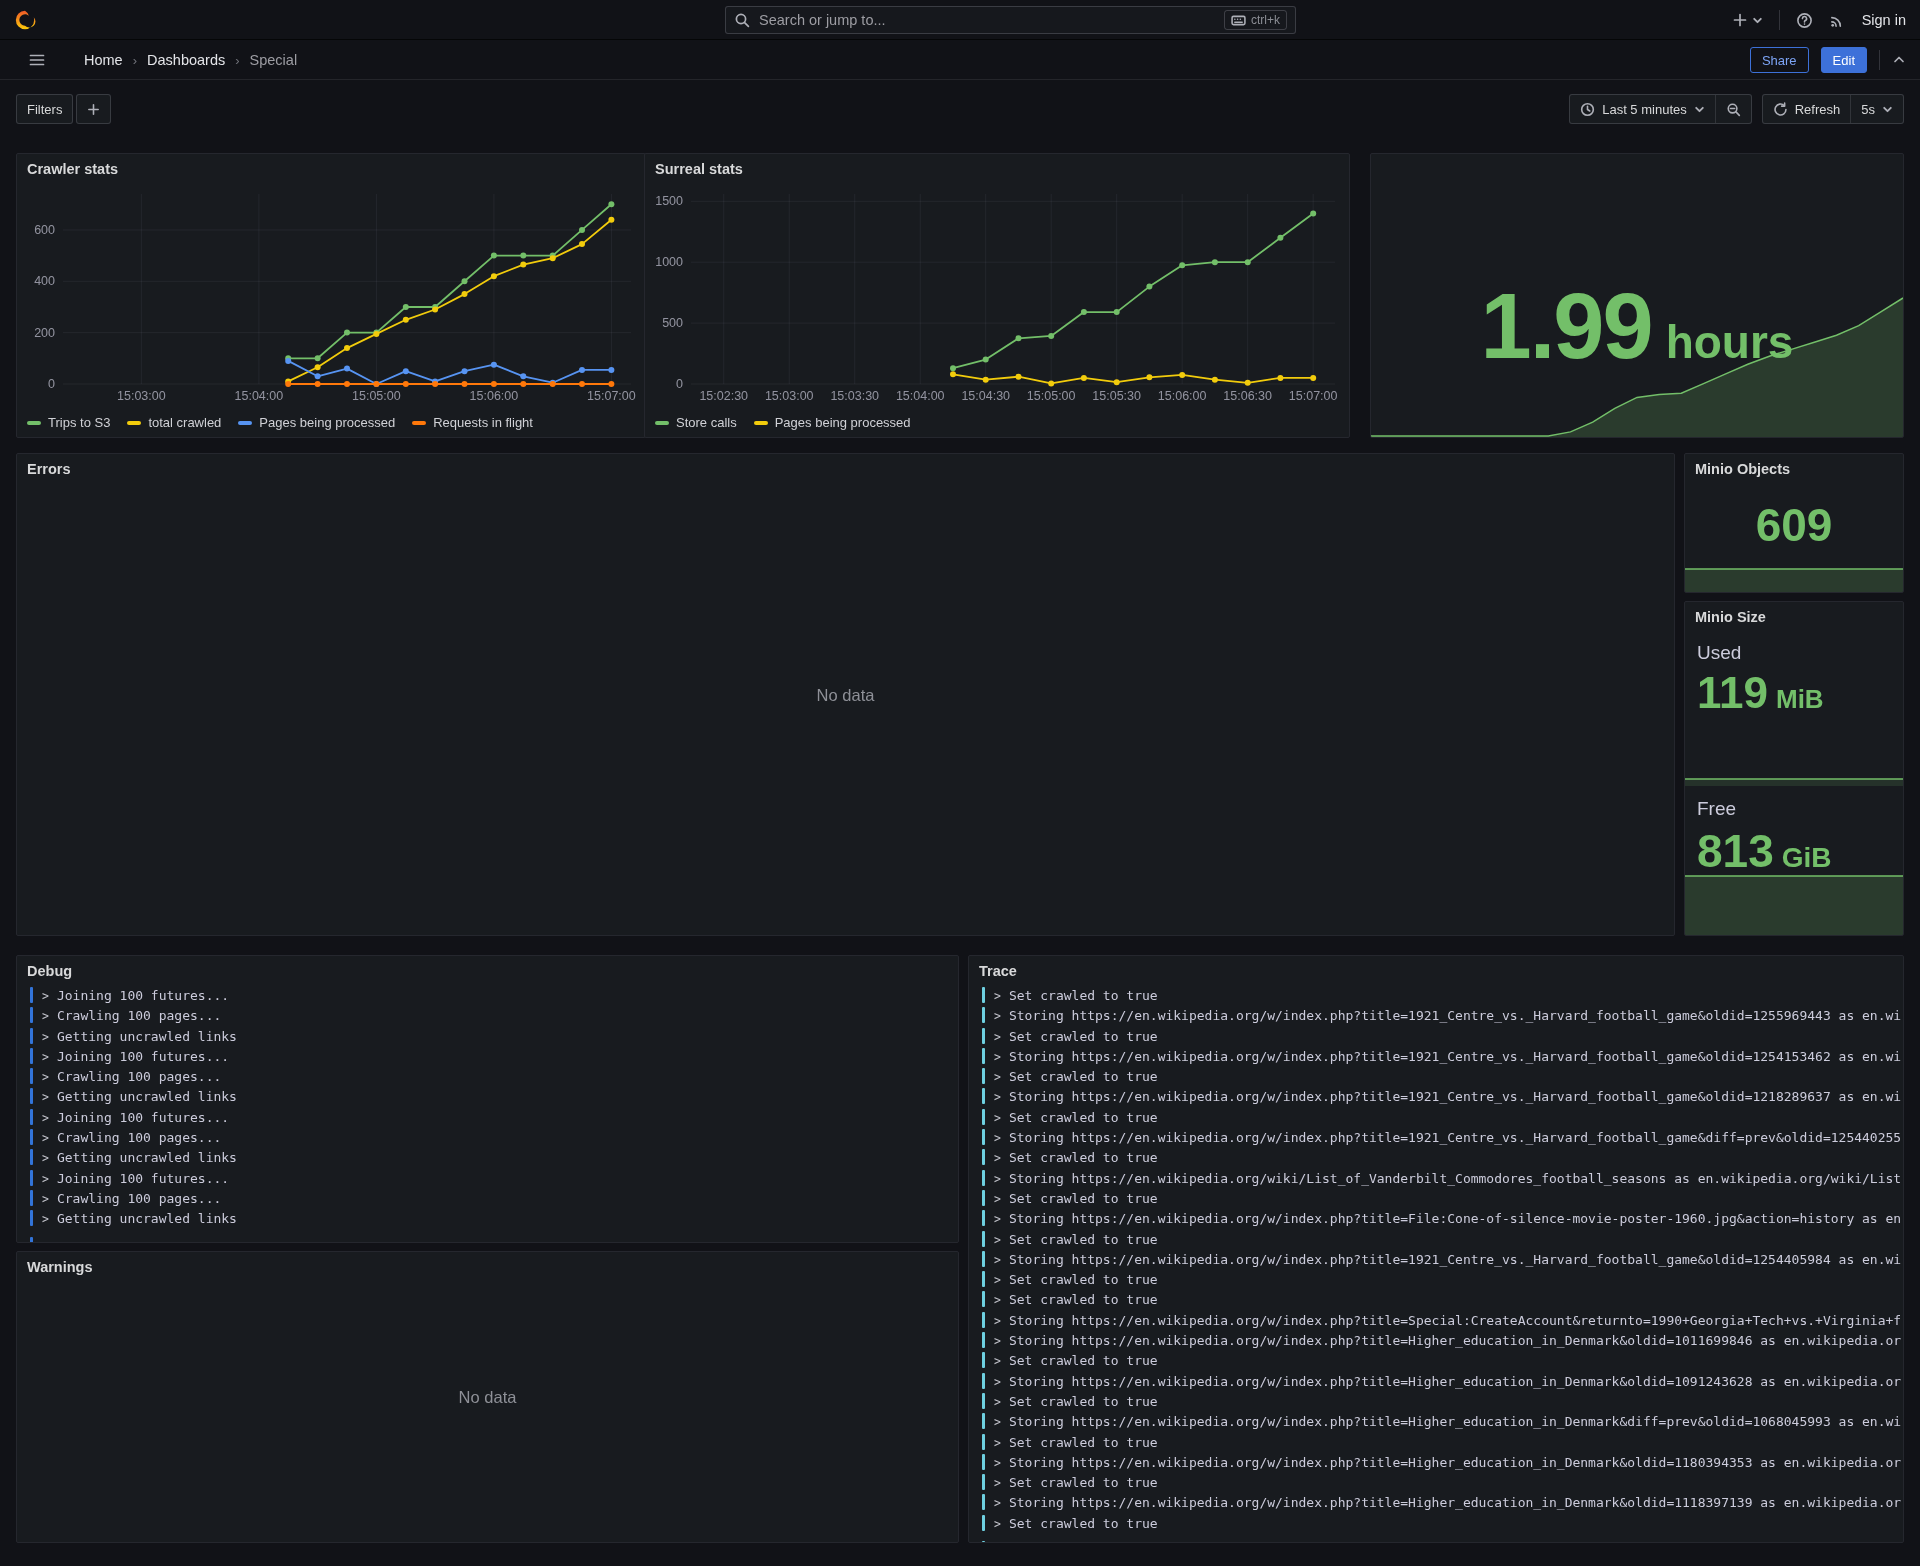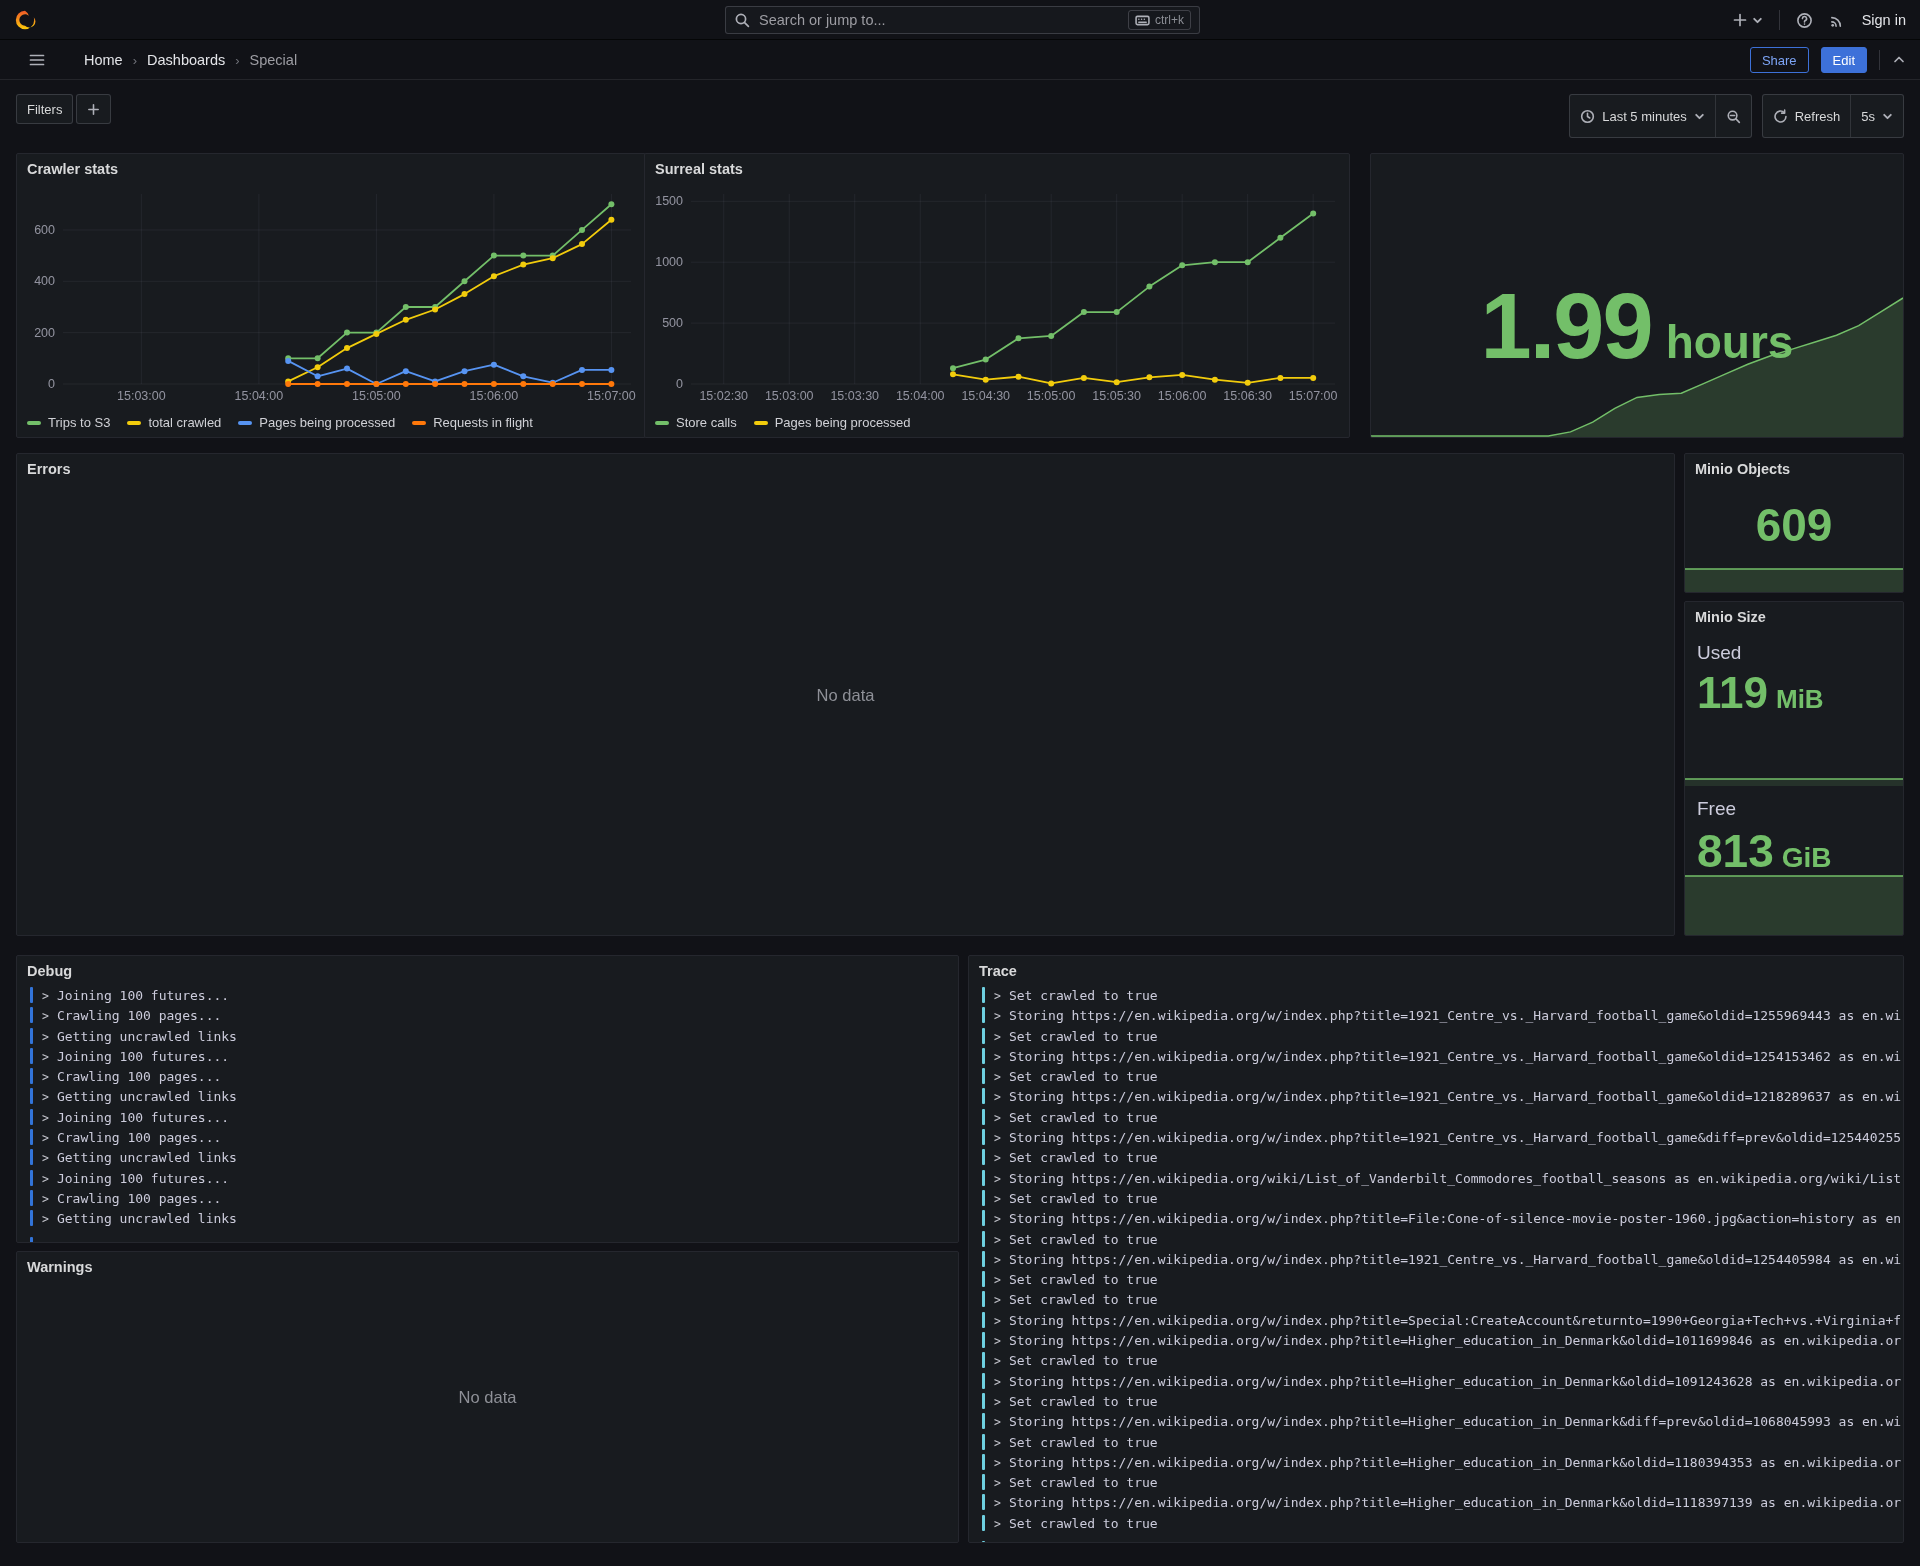--- a/index.html
+++ b/index.html
@@ -13,21 +13,21 @@
     border-bottom:1px solid #050607; }
   .navbar2 { position:absolute; left:0; top:40px; width:1920px; height:40px; background:#111217;
     border-bottom:1px solid rgba(204,204,220,0.10); }
   .controls-row { position:absolute; left:0; top:80px; width:1920px; height:52px; }
 
   .icon { display:inline-flex; align-items:center; justify-content:center; }
   .icon svg { display:block; }
   .stroke { fill:none; stroke:#aeb0b8; stroke-width:1.7; stroke-linecap:round; stroke-linejoin:round; }
   .vdivider { width:1px; height:20px; background:rgba(204,204,220,0.18); display:inline-block; }
 
-  .search-box { position:absolute; left:725px; top:6px; width:475px; height:28px;
+  .search-box { position:absolute; left:725px; top:6px; width:571px; height:28px;
     background:#16181d; border:1px solid rgba(204,204,220,0.20); border-radius:3px;
     display:flex; align-items:center; padding:0 8px; gap:7px; }
   .search-box input { flex:1; background:transparent; border:none; outline:none; color:#9d9da3;
     font-size:14.5px; font-family:"Liberation Sans",sans-serif; }
   .search-box input::placeholder { color:#9d9da3; opacity:1; }
   .kbd-badge { display:flex; align-items:center; gap:5px; border:1px solid rgba(204,204,220,0.22);
     border-radius:3px; padding:2px 6px; color:#8b8d94; font-size:12px; }
 
   .topbar-right { position:absolute; right:14px; top:0; height:40px; display:flex; align-items:center; gap:16px; }
   .signin { color:#e3e4e8; font-size:14.5px; font-weight:500; }
@@ -40,21 +40,21 @@
   .hamburger { position:absolute; left:28px; top:11px; }
 
   .nav2-right { position:absolute; right:14px; top:0; height:40px; display:flex; align-items:center; gap:12px; }
   .btn { height:26px; border-radius:3px; font-size:13px; font-weight:500; display:inline-flex;
     align-items:center; padding:0 11px; cursor:pointer; }
   .btn-outline { border:1px solid #3d71d9; color:#7da4f5; background:transparent; }
   .btn-primary { background:#3d71d9; color:#ffffff; border:1px solid #3d71d9; }
 
   .ctl-btn { height:30px; background:#181b1f; border:1px solid rgba(204,204,220,0.18); border-radius:3px;
     display:inline-flex; align-items:center; padding:8px 10px; gap:7px; font-size:13px; font-weight:500; color:#d8d9da; }
-  .ctl-group { height:44px; background:#181b1f; border:1px solid rgba(204,204,220,0.18); border-radius:3px;
+  .ctl-group { height:30px; background:#181b1f; border:1px solid rgba(204,204,220,0.18); border-radius:3px;
     display:inline-flex; }
   .ctl-seg { display:inline-flex; align-items:center; gap:7px; padding:0 10px; height:100%; font-size:13px;
     font-weight:500; color:#d8d9da; }
   .ctl-sep { width:1px; height:100%; background:rgba(204,204,220,0.14); }
   .controls-left { position:absolute; left:16px; top:14px; display:flex; gap:3px; }
   .controls-right { position:absolute; right:16px; top:14px; display:flex; gap:10px; }
 
   
   .panel { position:absolute; background:#181b1f; border:1px solid #25272e; border-radius:2px; overflow:hidden; }
   .panel-title { height:30px; display:flex; align-items:center; gap:9px; padding:0 10px;

